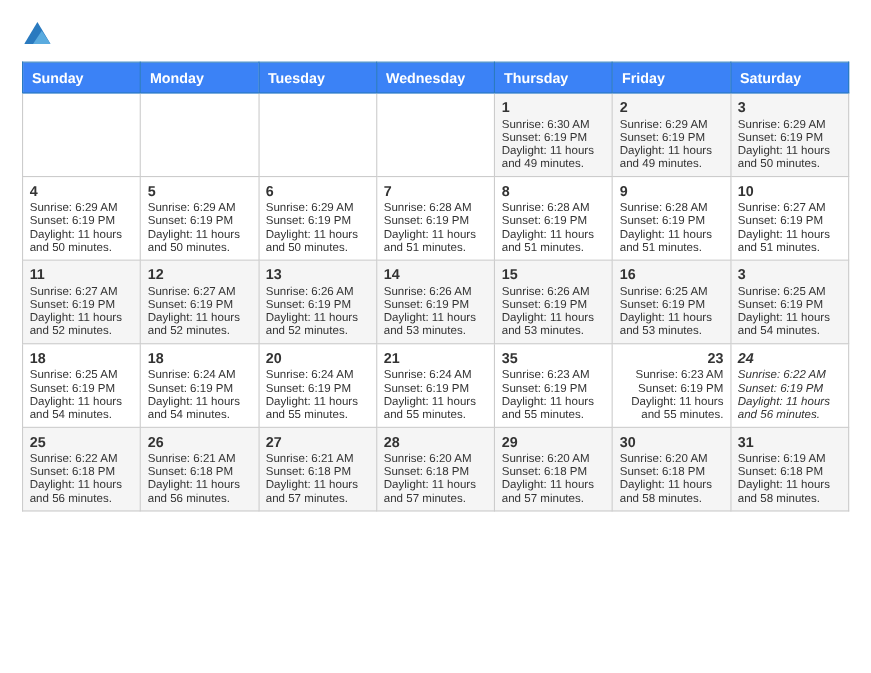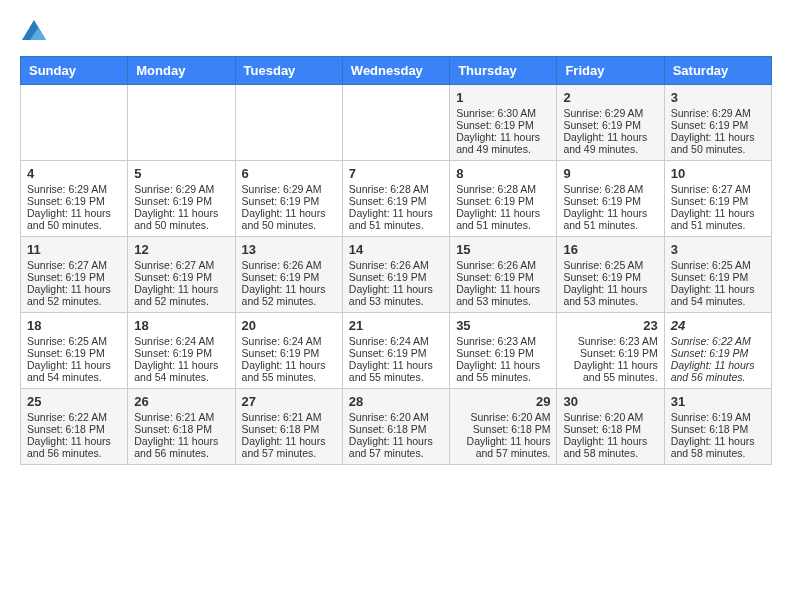--- a/index.html
+++ b/index.html
@@ -298,21 +298,21 @@
           <div>Sunrise: 6:21 AM</div>
           <div>Sunset: 6:18 PM</div>
           <div>Daylight: 11 hours and 57 minutes.</div>
         </td>
         <td style="background: rgb(245, 245, 245);">
           <span class="day-number">28</span>
           <div>Sunrise: 6:20 AM</div>
           <div>Sunset: 6:18 PM</div>
           <div>Daylight: 11 hours and 57 minutes.</div>
         </td>
-        <td style="background: rgb(245, 245, 245); text-align: right;">
+        <td style="background: rgb(245, 245, 245);">
           <span class="day-number">29</span>
           <div>Sunrise: 6:20 AM</div>
           <div>Sunset: 6:18 PM</div>
           <div>Daylight: 11 hours and 57 minutes.</div>
         </td>
         <td style="background: rgb(245, 245, 245); margin-top: 48px;">
           <span class="day-number">30</span>
           <div>Sunrise: 6:20 AM</div>
           <div>Sunset: 6:18 PM</div>
           <div>Daylight: 11 hours and 58 minutes.</div>

